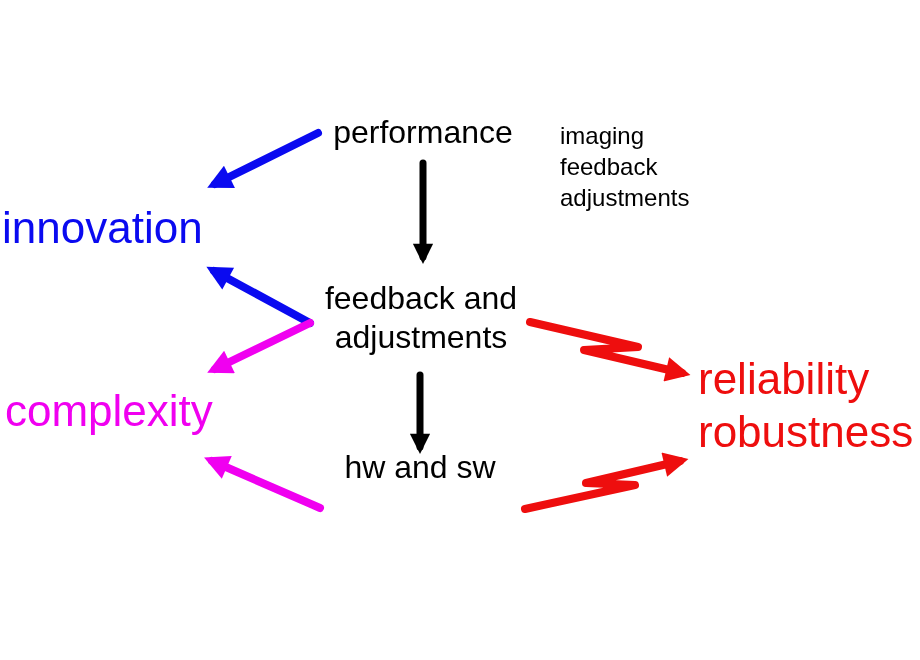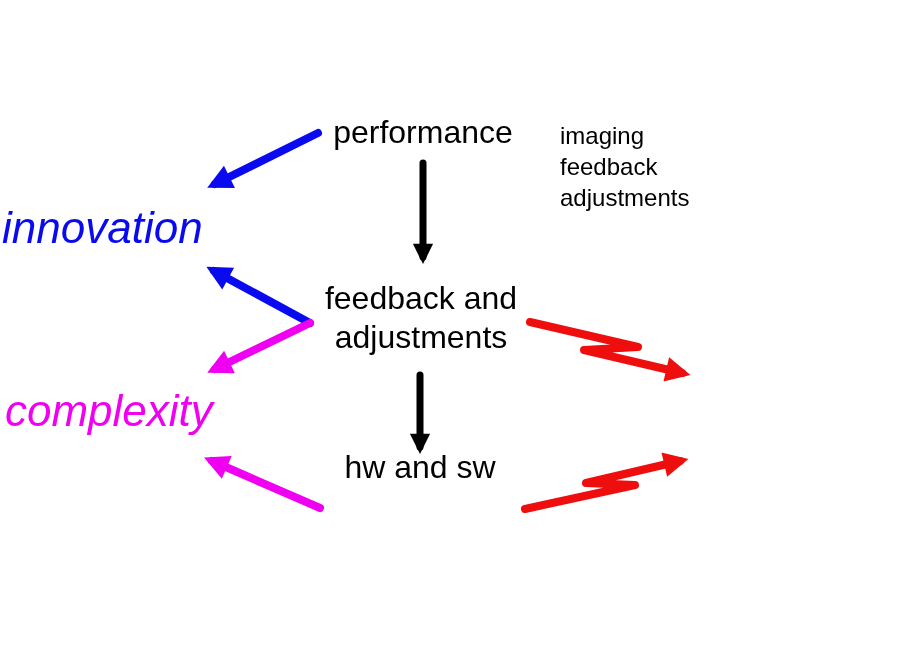--- a/index.html
+++ b/index.html
@@ -24,21 +24,21 @@
     position: absolute;
     white-space: nowrap;
   }
   .node .line { display: block; }
 
   .black-text   { color: var(--black); }
   .blue-text    { color: var(--blue); }
   .magenta-text { color: var(--magenta); }
   .red-text     { color: var(--red); }
 
-  .big   { font-size: 44px; line-height: 52px; font-style: italic; }
+  .big   { font-size: 44px; line-height: 52px; }
   .mid   { font-size: 32px; line-height: 39px; }
   .small { font-size: 24px; line-height: 31px; }
   .center { text-align: center; }
 
   .stroke-black   { stroke: var(--black); }
   .stroke-blue    { stroke: var(--blue); }
   .stroke-magenta { stroke: var(--magenta); }
   .stroke-red     { stroke: var(--red); }
   .fill-black     { fill: var(--black); }
   .fill-blue      { fill: var(--blue); }
@@ -103,14 +103,18 @@
 
   <div class="node mid black-text center" style="left:296px; top:279px; width:250px;">
     <span class="line">feedback and</span>
     <span class="line">adjustments</span>
   </div>
 
   <div class="node mid black-text center" style="left:295px; top:448px; width:250px;">
     <span class="line">hw and sw</span>
   </div>
 
+  <div class="node big red-text" style="left:698px; top:352px; line-height:53px;">
+    <span class="line">reliability</span>
+    <span class="line">robustness</span>
+  </div>
 
 </div>
 
 </body></html>

